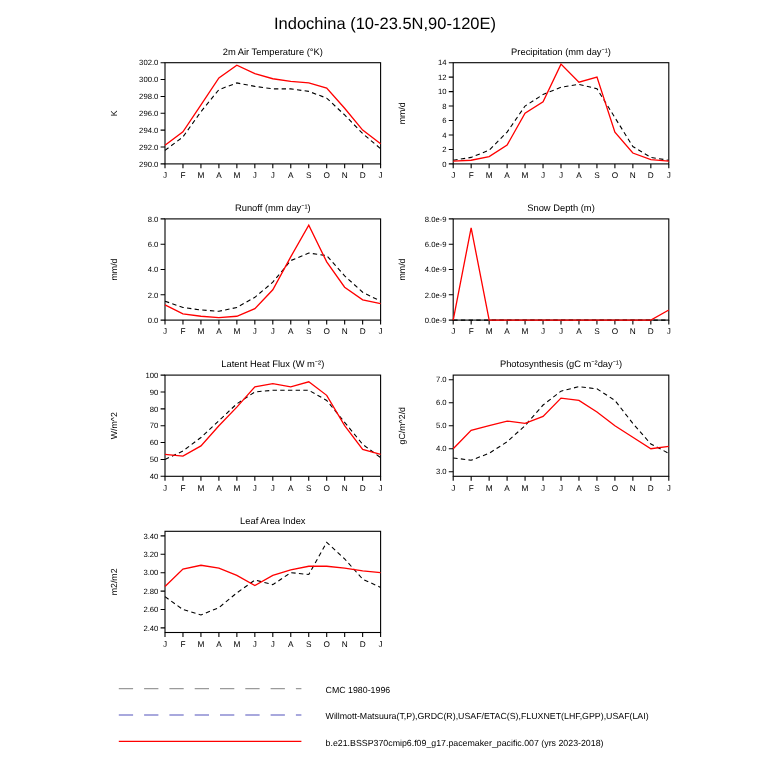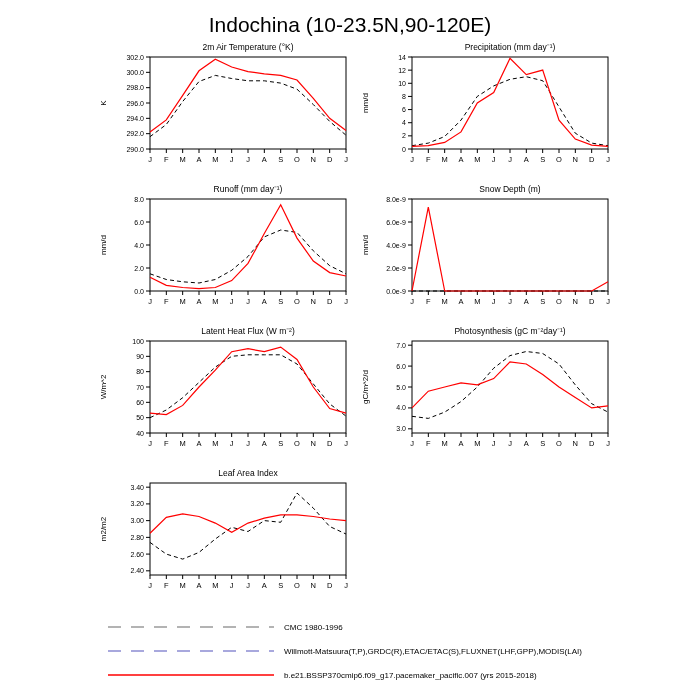--- a/index.html
+++ b/index.html
@@ -3,41 +3,41 @@
 <meta charset="utf-8">
 <style>
   html,body{margin:0;padding:0;}
   body{
     width:700px;height:700px;background:#ffffff;
     font-family:"Liberation Sans", sans-serif;color:#000;
     overflow:hidden;
   }
   .main-title{
     text-align:center;
-    font-size:21px;
+    font-size:15px;
     padding-top:13px;
     height:26px;
   }
   .charts-grid{
     margin-left:94px;
     display:grid;
     grid-template-columns:262px 262px;
   }
   .chart-cell{width:262px;height:142px;text-align:right;}
   svg text{font-family:"Liberation Sans", sans-serif;}
   .legend{
     margin-left:106px;
     margin-top:8px;
   }
   .legend-row{
     display:flex;align-items:center;height:24px;
   }
   .legend-label{
     font-size:8px;
-    margin-left:8px;
+    margin-left:20px;
     white-space:nowrap;
   }
 </style>
 </head>
 <body>
 
 <div class="main-title">Indochina (10-23.5N,90-120E)</div>
 
 <div class="charts-grid">
   <div class="chart-cell"><svg width="262" height="142" viewBox="0 0 262 142">
@@ -363,21 +363,21 @@
   <div class="legend-row">
     <span class="legend-swatch"><svg width="170" height="10">
           <line x1="2" y1="5" x2="168" y2="5" stroke="#9a9a9a" stroke-width="1.3" stroke-dasharray="13,10"></line>
         </svg></span>
     <span class="legend-label">CMC 1980-1996</span>
   </div>
   <div class="legend-row">
     <span class="legend-swatch"><svg width="170" height="10">
           <line x1="2" y1="5" x2="168" y2="5" stroke="#8c8cd2" stroke-width="1.3" stroke-dasharray="13,10"></line>
         </svg></span>
-    <span class="legend-label">Willmott-Matsuura(T,P),GRDC(R),ETAC/ETAC(S),FLUXNET(LHF,GPP),MODIS(LAI)</span>
+    <span class="legend-label">Willmott-Matsuura(T,P),GRDC(R),USAF/ETAC(S),FLUXNET(LHF,GPP),USAF(LAI)</span>
   </div>
   <div class="legend-row">
     <span class="legend-swatch"><svg width="170" height="10">
           <line x1="2" y1="5" x2="168" y2="5" stroke="#ff0000" stroke-width="1.3"></line>
         </svg></span>
-    <span class="legend-label">b.e21.BSSP370cmip6.f09_g17.pacemaker_pacific.007 (yrs 2015-2018)</span>
+    <span class="legend-label">b.e21.BSSP370cmip6.f09_g17.pacemaker_pacific.007 (yrs 2023-2018)</span>
   </div>
 </div>
 
 </body></html>

